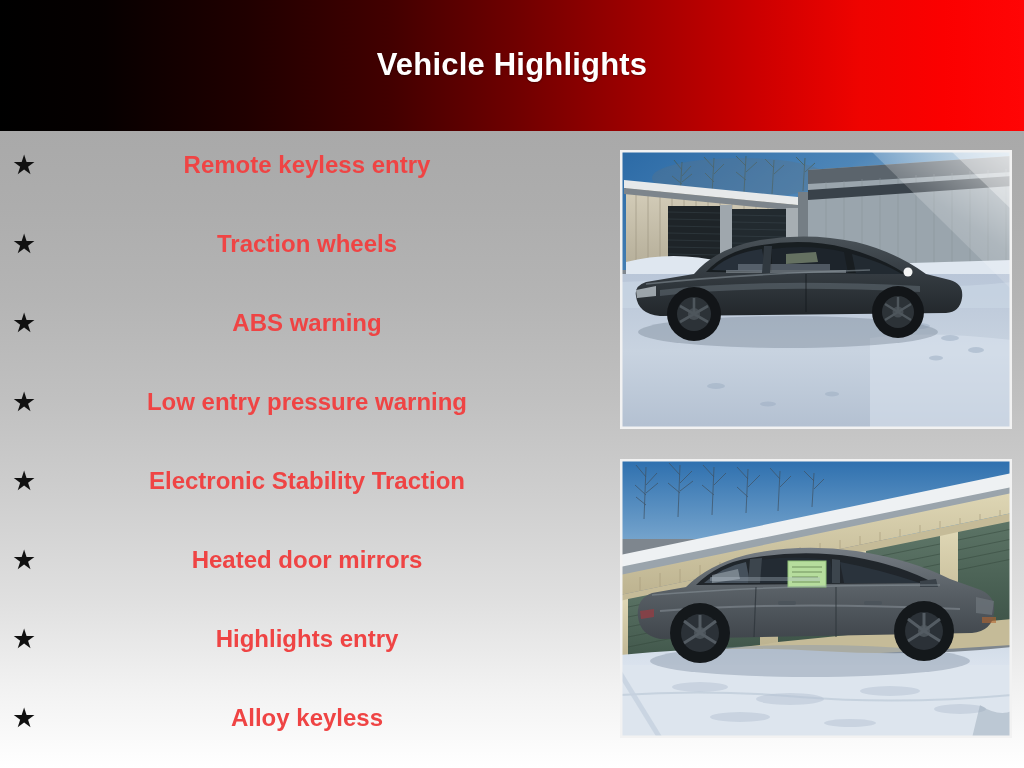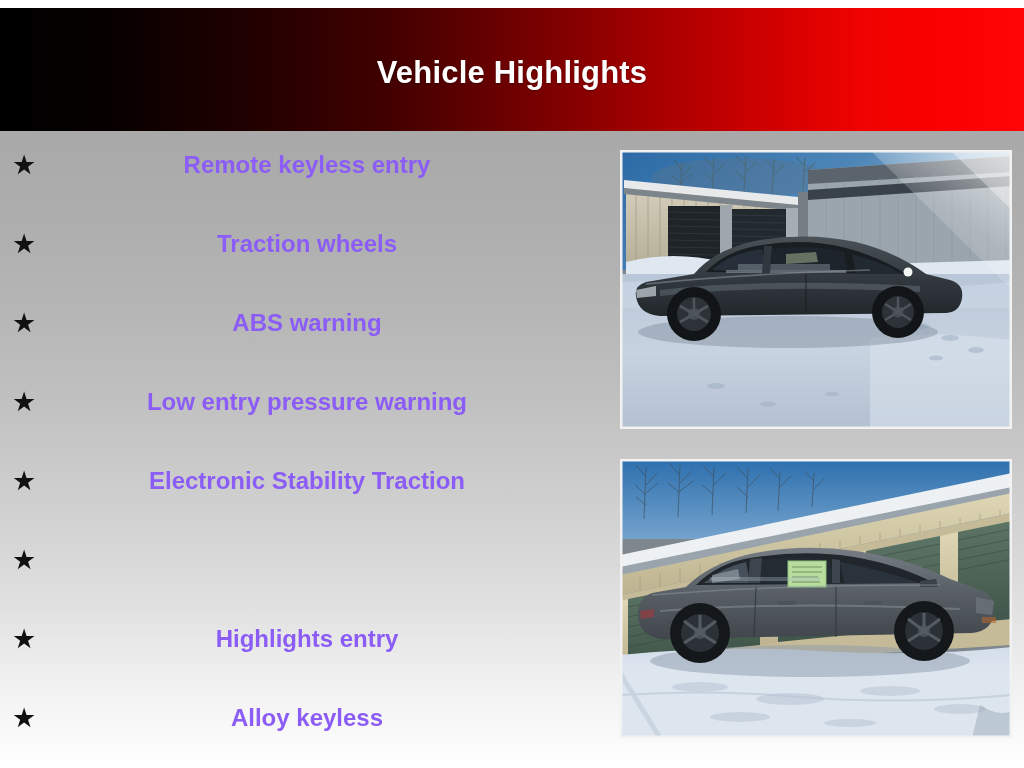--- a/index.html
+++ b/index.html
@@ -19,21 +19,21 @@
     position: relative;
     width: 1024px;
     height: 768px;
     background: #ffffff;
   }
 
   
   #header {
     position: absolute;
     left: 0;
-    top: 8px;
+    top: 0;
     width: 1024px;
     height: 131px;
     background: linear-gradient(to right,
         #000000 0%,
         #060000 10%,
         #200000 24%,
         #420000 38%,
         #6e0000 50%,
         #9e0000 62%,
         #cc0000 74%,
@@ -101,21 +101,21 @@
     font-size: 27px;
   }
   .feature-label {
     position: absolute;
     left: 40px;
     top: 0;
     width: 534px;
     height: 40px;
     line-height: 40px;
     text-align: center;
-    color: #8b5cf6;
+    color: #ef4444;
     font-size: 24px;
     font-weight: bold;
     white-space: nowrap;
   }
 
   
   .photo-frame {
     position: absolute;
     overflow: hidden;
     background: #7e868e;
@@ -174,20 +174,21 @@
       <span class="feature-label">Low entry pressure warning</span>
     </div>
 
     <div class="feature-row" style="top:330px;">
       <span class="feature-star">★</span>
       <span class="feature-label">Electronic Stability Traction</span>
     </div>
 
     <div class="feature-row" style="top:409px;">
       <span class="feature-star">★</span>
+      <span class="feature-label">Heated door mirrors</span>
     </div>
 
     <div class="feature-row" style="top:488px;">
       <span class="feature-star">★</span>
       <span class="feature-label">Highlights entry</span>
     </div>
 
     <div class="feature-row" style="top:567px;">
       <span class="feature-star">★</span>
       <span class="feature-label">Alloy keyless</span>

